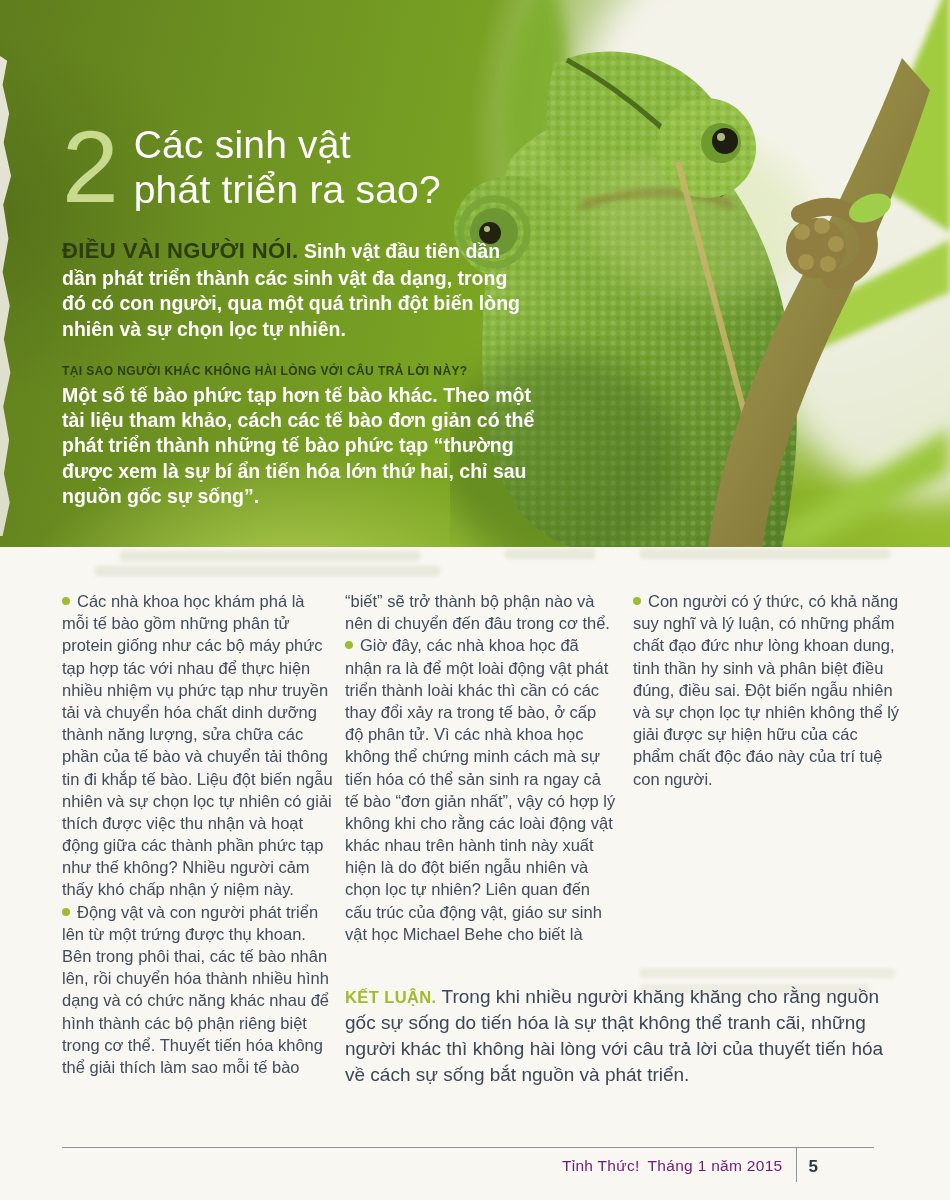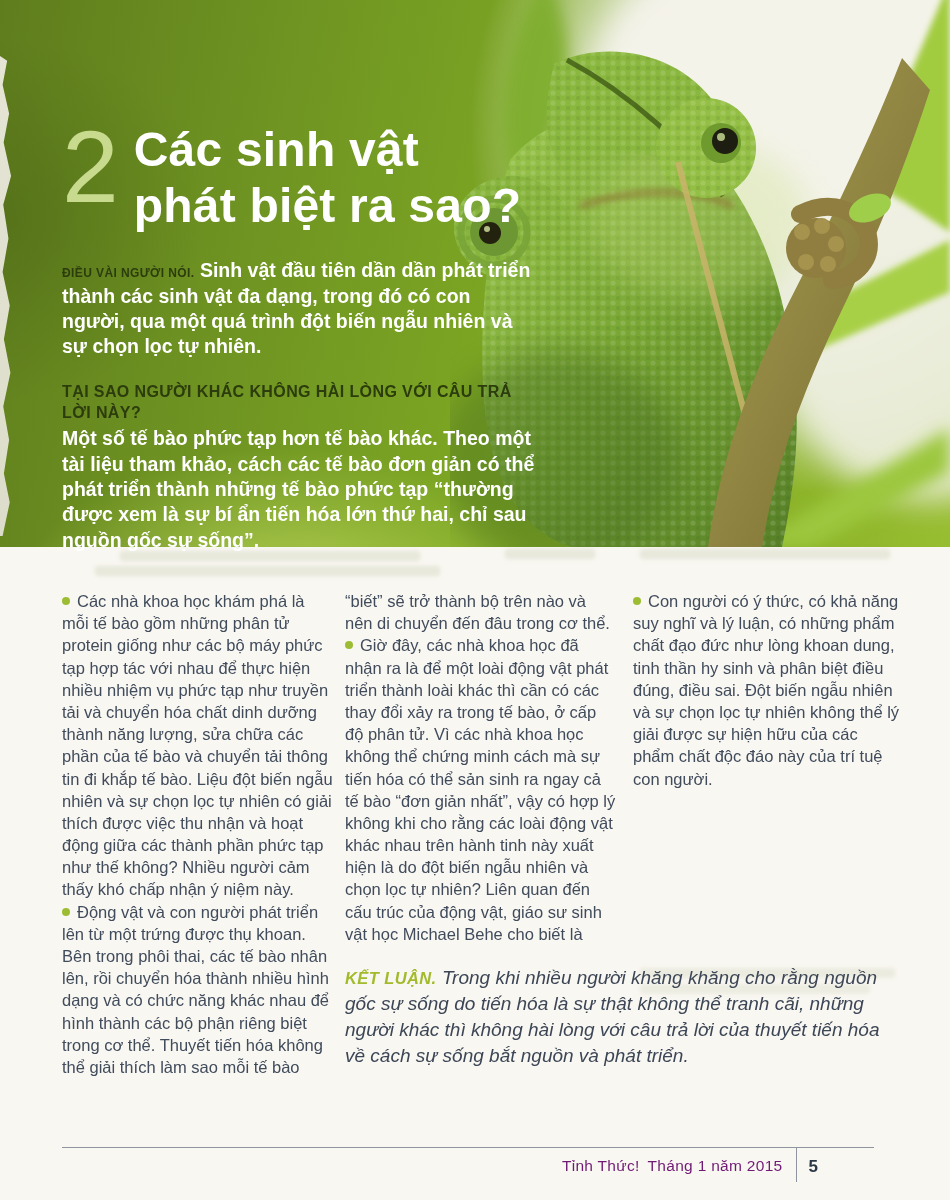--- a/index.html
+++ b/index.html
@@ -16,24 +16,24 @@
       radial-gradient(ellipse 300px 260px at 0% 40%, rgba(64,88,18,.35), rgba(64,88,18,0) 70%),
       linear-gradient(102deg,#5f7d1d 0%,#6f9422 28%,#7da723 55%,#88b027 78%,#97bd30 100%);
   }
   .hero-art{position:absolute;right:0;top:0;width:500px;height:547px;}
   .hero-copy{position:absolute;left:62px;top:122px;width:474px;z-index:2;}
   .title-row{display:flex;align-items:flex-start;}
   .sec-num{
     font-size:102px;line-height:.82;font-weight:400;
     color:rgba(208,226,152,.92);margin-right:15px;margin-top:4px;
   }
-  .hero-title{font-size:48px;line-height:1.16;color:#ffffff;font-weight:700;letter-spacing:.2px;}
+  .hero-title{font-size:39px;line-height:1.16;color:#ffffff;font-weight:400;letter-spacing:.2px;}
   .hero-p{margin:25px 0 0 0;font-size:19.5px;line-height:1.3;color:#ffffff;font-weight:700;}
-  .hero-label{color:#2c3c0d;font-weight:700;font-size:12px;letter-spacing:.4px;}
-  .hero-label--block{display:block;font-size:16px;margin-bottom:3px;}
+  .hero-label{color:#2c3c0d;font-weight:700;font-size:22px;letter-spacing:.4px;}
+  .hero-label--block{display:block;font-size:12px;margin-bottom:3px;}
   .torn-edge{
     position:absolute;left:0;top:56px;width:13px;height:480px;z-index:3;opacity:.95;
     background:linear-gradient(#edebdf,#e3e1d4);
     clip-path:polygon(0 0,55% 1%,20% 6%,70% 12%,28% 18%,85% 25%,25% 31%,65% 38%,20% 45%,75% 52%,30% 59%,80% 66%,25% 73%,70% 80%,30% 87%,75% 93%,20% 100%,0 100%);
   }
   
   .content{
     position:absolute;left:62px;top:590px;right:50px;
     display:flex;gap:11px;
   }
@@ -41,22 +41,22 @@
   .col p{margin:0;}
   .col p + p{}
   .right-wrap{flex:1;display:flex;flex-direction:column;min-width:0;}
   .right-cols{display:flex;gap:16px;}
   .right-cols .col:last-child{width:auto;flex:1;}
   .bullet{
     display:inline-block;width:8px;height:8px;border-radius:50%;
     background:#9cbd33;margin-right:7px;vertical-align:2px;
   }
   .conclusion{
-    margin-top:20px;padding-right:4px;
-    font-size:19px;line-height:1.37;color:#3c4656;font-style:italic;
+    margin-top:39px;padding-right:4px;
+    font-size:19px;line-height:1.37;color:#3c4656;
   }
   .concl-label{color:#a2ba2b;font-weight:700;font-size:16.5px;letter-spacing:.4px;}
   
   .ghost{
     position:absolute;height:10px;border-radius:3px;
     background:rgba(150,163,115,.18);filter:blur(2px);
   }
   
   .footer{position:absolute;left:62px;right:76px;top:1147px;}
   .footer-rule{border-top:1.6px solid #8f959e;height:0;}
@@ -150,24 +150,24 @@
       <circle cx="378" cy="264" r="8" fill="#a5934e"></circle>
       <circle cx="356" cy="262" r="8" fill="#a5934e"></circle>
       <ellipse cx="420" cy="208" rx="22" ry="13" fill="#9fce4a" transform="rotate(-22 420 208)"></ellipse>
     </svg>
 
     <div class="hero-copy">
       <div class="title-row">
         <div class="sec-num">2</div>
         <h1 class="hero-title" style="margin:0;">
           <span>Các sinh vật</span><br>
-          <span>phát biệt ra sao?</span>
+          <span>phát triển ra sao?</span>
         </h1>
       </div>
-      <p class="hero-p"><span class="hero-label">ĐIỀU VÀI NGƯỜI NÓI.</span><span> Sinh vật đầu tiên dần dần phát triển thành các sinh vật đa dạng, trong đó có con người, qua một quá trình đột biến ngẫu nhiên và sự chọn lọc tự nhiên.</span></p>
+      <p class="hero-p"><span class="hero-label">ĐIỀU VÀI NGƯỜI NÓI.</span><span> Sinh vật đầu tiên dần dần phát triển thành các sinh vật đa dạng, trong đó có con người, qua một quá trình đột biến lòng nhiên và sự chọn lọc tự nhiên.</span></p>
       <p class="hero-p" style="margin-top:22px;"><span class="hero-label hero-label--block">TẠI SAO NGƯỜI KHÁC KHÔNG HÀI LÒNG VỚI CÂU TRẢ LỜI NÀY?</span><span>Một số tế bào phức tạp hơn tế bào khác. Theo một tài liệu tham khảo, cách các tế bào đơn giản có thể phát triển thành những tế bào phức tạp “thường được xem là sự bí ẩn tiến hóa lớn thứ hai, chỉ sau nguồn gốc sự sống”.</span></p>
     </div>
   </div>
 
   <div class="torn-edge"></div>
 
   <div class="ghost" style="left:120px;top:551px;width:300px;"></div>
   <div class="ghost" style="left:95px;top:566px;width:345px;"></div>
   <div class="ghost" style="left:505px;top:549px;width:90px;"></div>
   <div class="ghost" style="left:640px;top:549px;width:250px;"></div>
@@ -177,21 +177,21 @@
   <div class="content">
 
     <div class="col">
       <p><span class="bullet"></span><span>Các nhà khoa học khám phá là mỗi tế bào gồm những phân tử protein giống như các bộ máy phức tạp hợp tác với nhau để thực hiện nhiều nhiệm vụ phức tạp như truyền tải và chuyển hóa chất dinh dưỡng thành năng lượng, sửa chữa các phần của tế bào và chuyển tải thông tin đi khắp tế bào. Liệu đột biến ngẫu nhiên và sự chọn lọc tự nhiên có giải thích được việc thu nhận và hoạt động giữa các thành phần phức tạp như thế không? Nhiều người cảm thấy khó chấp nhận ý niệm này.</span></p>
       <p><span class="bullet"></span><span>Động vật và con người phát triển lên từ một trứng được thụ khoan. Bên trong phôi thai, các tế bào nhân lên, rồi chuyển hóa thành nhiều hình dạng và có chức năng khác nhau để hình thành các bộ phận riêng biệt trong cơ thể. Thuyết tiến hóa không thể giải thích làm sao mỗi tế bào</span></p>
     </div>
 
     <div class="right-wrap">
       <div class="right-cols">
         <div class="col">
-          <p><span>“biết” sẽ trở thành bộ trên nào và nên di chuyển đến đâu trong cơ thể.</span></p>
+          <p><span>“biết” sẽ trở thành bộ phận nào và nên di chuyển đến đâu trong cơ thể.</span></p>
           <p><span class="bullet"></span><span>Giờ đây, các nhà khoa học đã nhận ra là để một loài động vật phát triển thành loài khác thì cần có các thay đổi xảy ra trong tế bào, ở cấp độ phân tử. Vì các nhà khoa học không thể chứng minh cách mà sự tiến hóa có thể sản sinh ra ngay cả tế bào “đơn giản nhất”, vậy có hợp lý không khi cho rằng các loài động vật khác nhau trên hành tinh này xuất hiện là do đột biến ngẫu nhiên và chọn lọc tự nhiên? Liên quan đến cấu trúc của động vật, giáo sư sinh vật học Michael Behe cho biết là</span></p>
         </div>
         <div class="col">
           <p><span class="bullet"></span><span>Con người có ý thức, có khả năng suy nghĩ và lý luận, có những phẩm chất đạo đức như lòng khoan dung, tinh thần hy sinh và phân biệt điều đúng, điều sai. Đột biến ngẫu nhiên và sự chọn lọc tự nhiên không thể lý giải được sự hiện hữu của các phẩm chất độc đáo này của trí tuệ con người.</span></p>
         </div>
       </div>
 
       <div class="conclusion">
         <span class="concl-label">KẾT LUẬN.</span><span> Trong khi nhiều người khăng khăng cho rằng nguồn gốc sự sống do tiến hóa là sự thật không thể tranh cãi, những người khác thì không hài lòng với câu trả lời của thuyết tiến hóa về cách sự sống bắt nguồn và phát triển.</span>
       </div>

